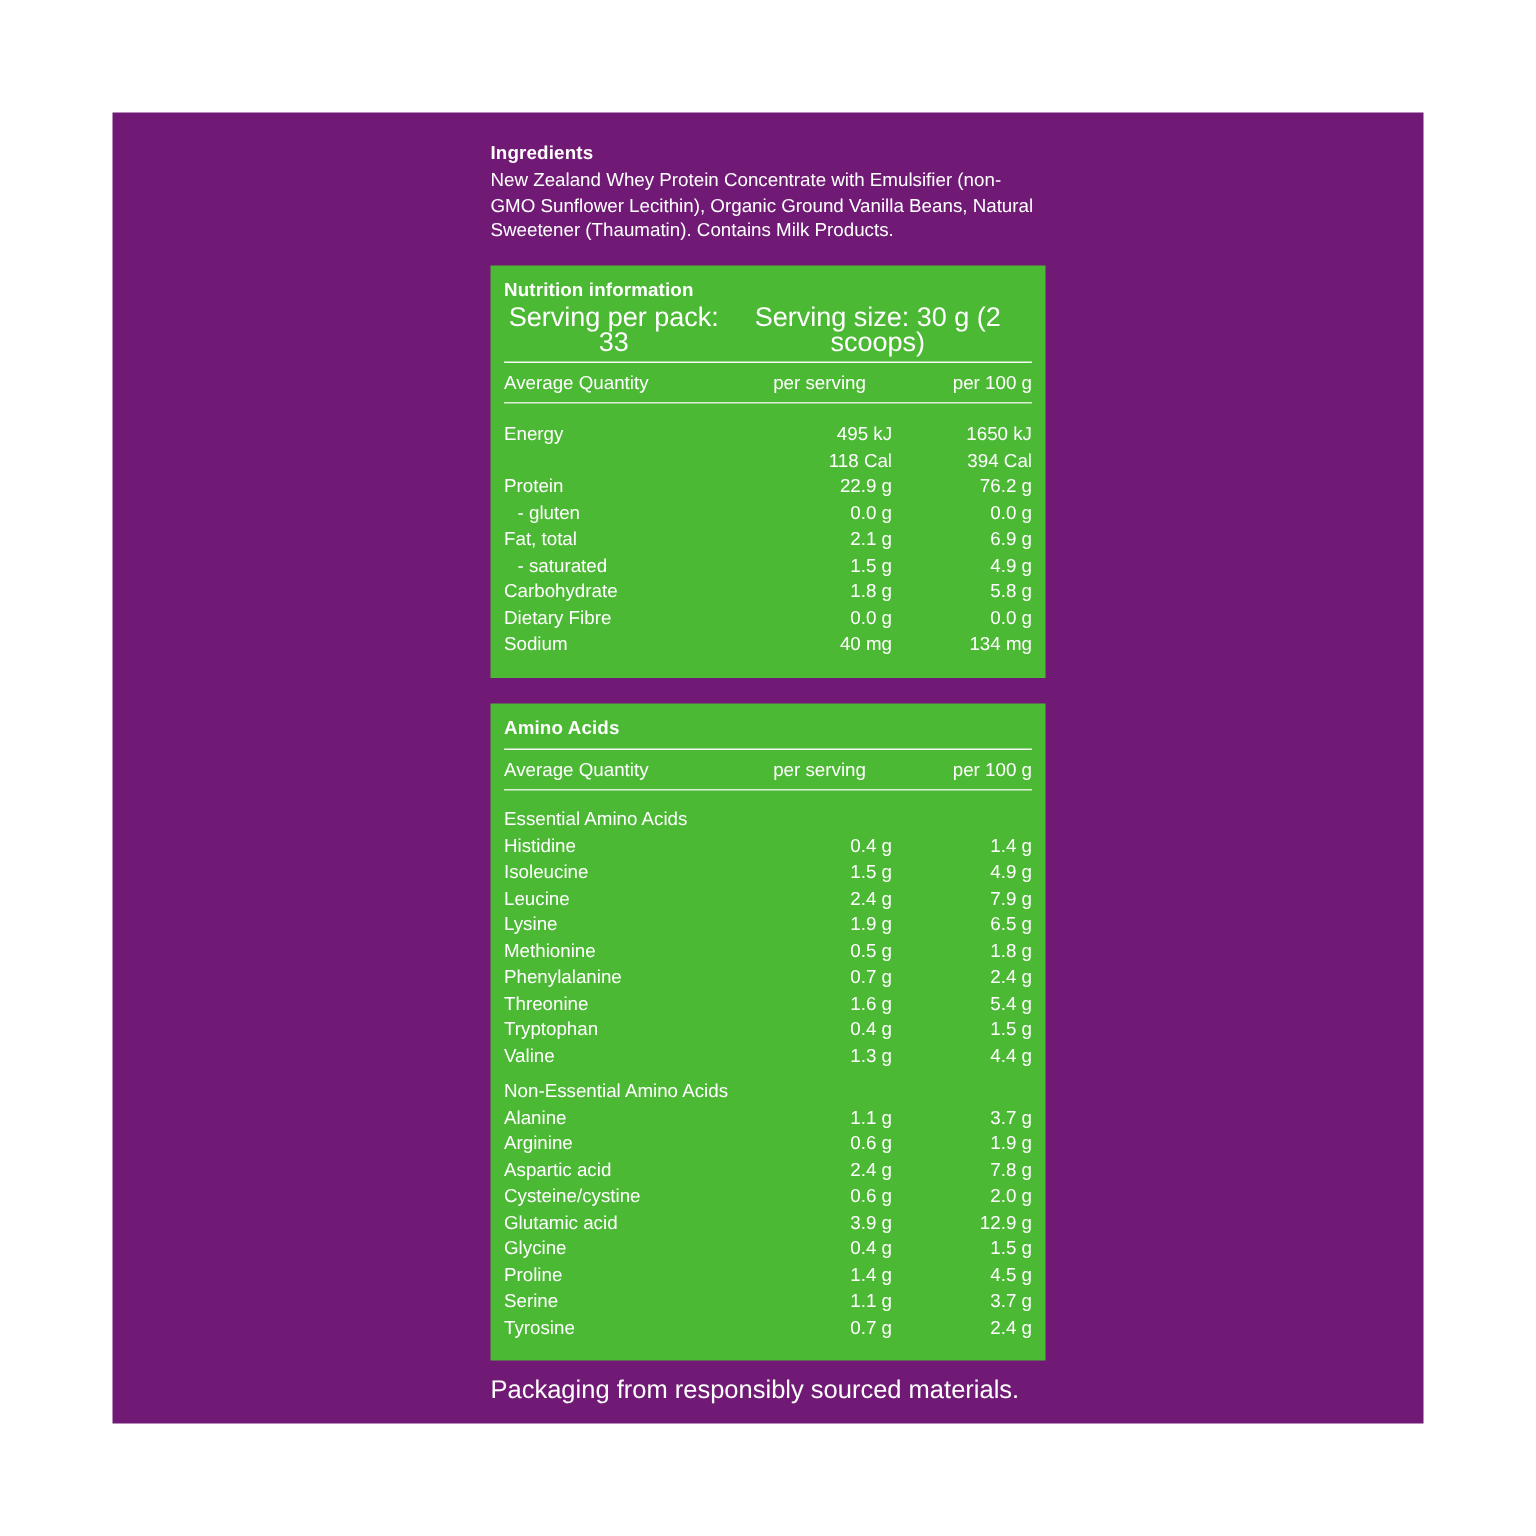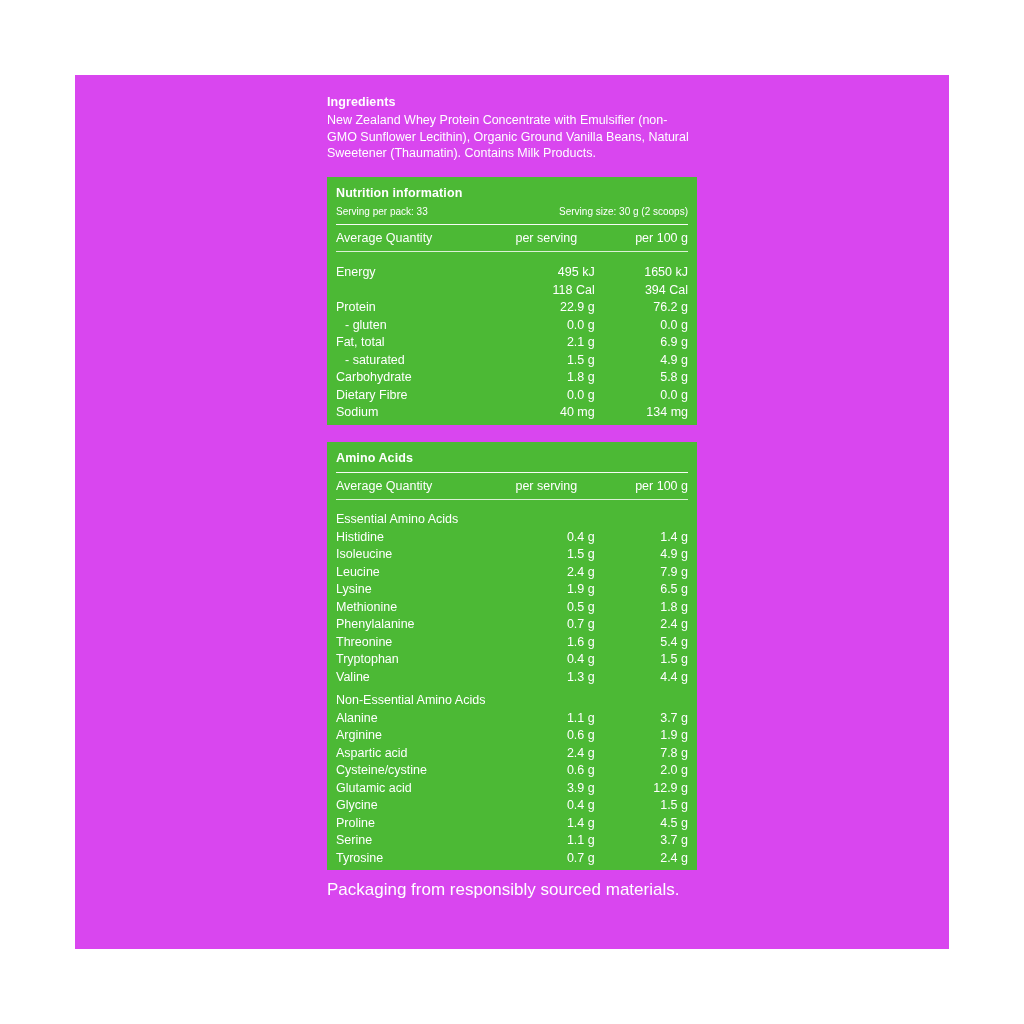--- a/index.html
+++ b/index.html
@@ -15,21 +15,21 @@
     overflow: hidden;
   }
 
   
   .label-panel {
     position: absolute;
     left: 75px;
     top: 75px;
     width: 874px;
     height: 874px;
-    background: #d946ef;
+    background: #701a75;
   }
 
   .content {
     position: absolute;
     left: 252px;   
     top: 20px;
     width: 370px;
   }
 
   
@@ -45,21 +45,21 @@
     color: #ffffff;
     line-height: 16.5px;
     margin-bottom: 15px;
     max-width: 368px;
   }
 
   
   .green-box {
     background: #4cb935;
     color: #ffffff;
-    padding: 9px 9px 3px 9px;
+    padding: 9px 9px 13px 9px;
     box-sizing: border-box;
     width: 370px;
   }
   .green-box.nutrition { margin-bottom: 17px; }
 
   .box-title {
     font-size: 12.5px;
     font-weight: bold;
     letter-spacing: 0.1px;
     padding: 0 0 3px 0;
@@ -92,22 +92,23 @@
   tr.header td.c2 { text-align: left; padding-left: 14px; }
   tr.header td.c3 { text-align: right; }
 
   tr.subhead td { font-weight: normal; padding-top: 6px; }
 
   .indent { padding-left: 9px !important; }
 
   .serving-row {
     display: flex;
     justify-content: space-between;
-    font-size: 10px;
+    font-size: 18px;
     line-height: 17px;
+    text-align: center;
   }
   .serving-row .right { padding-right: 0px; }
 
   .spacer-row td { height: 7px; line-height: 7px; font-size: 1px; }
 
   .footer-note {
     font-size: 17px;
     color: #ffffff;
     margin-top: 10px;
   }

